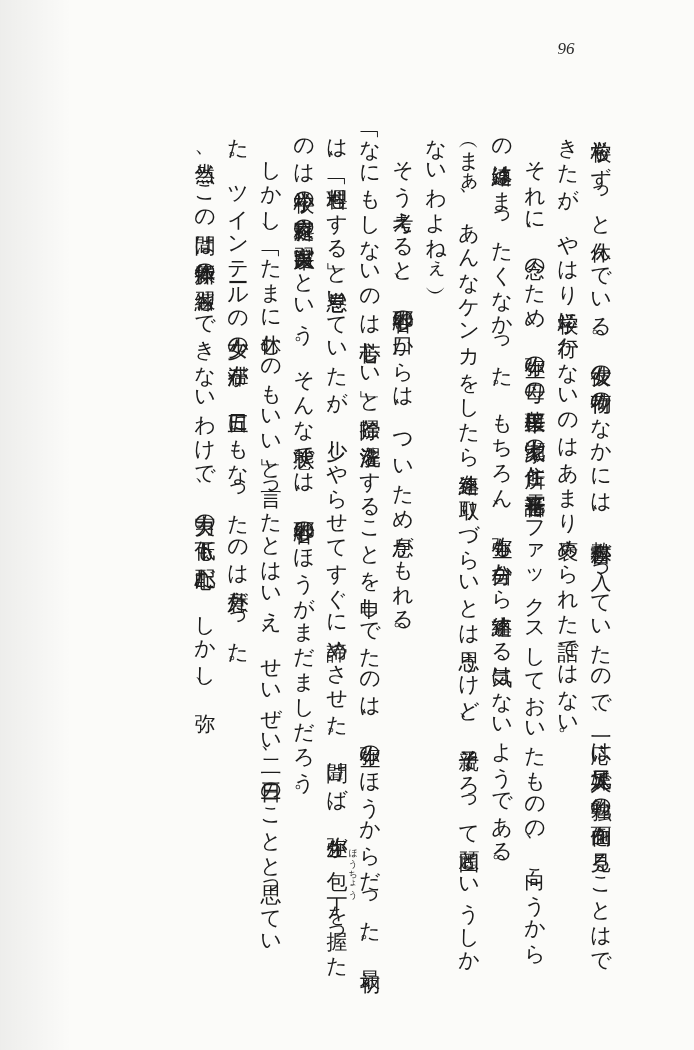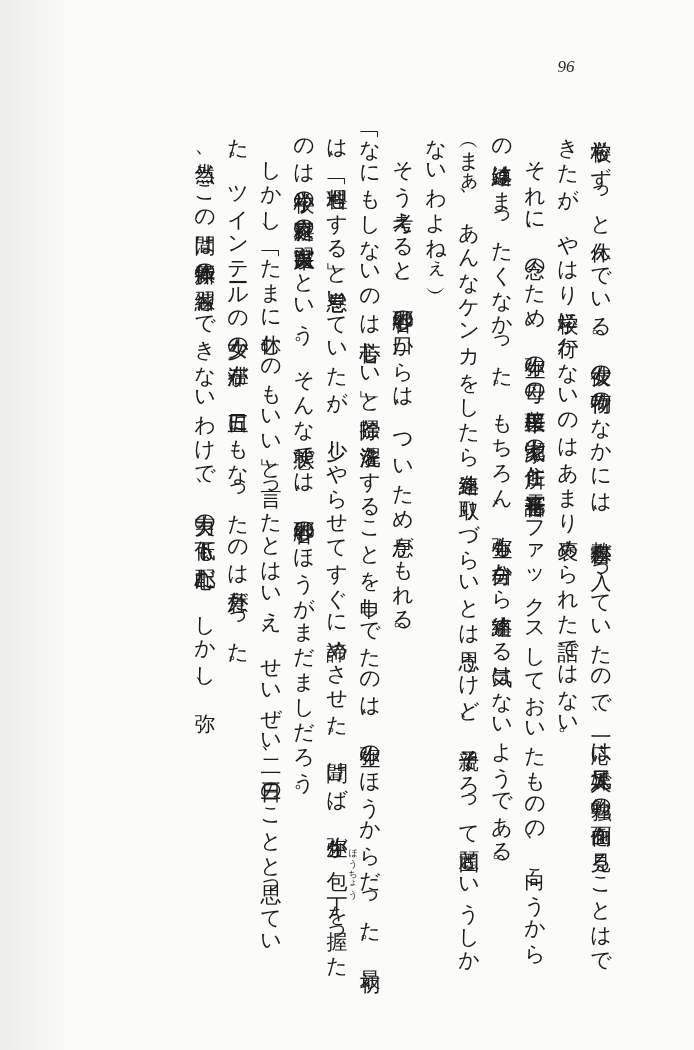--- a/index.html
+++ b/index.html
@@ -19,21 +19,21 @@
     position: absolute;
     left: 0;
     top: 0;
     width: 72px;
     height: 100%;
     background: linear-gradient(to right, rgba(0,0,0,0.055), rgba(0,0,0,0));
     pointer-events: none;
   }
   .page-number {
     position: absolute;
-    top: 57px;
+    top: 39px;
     left: 546px;
     width: 40px;
     text-align: center;
     font-size: 17px;
     font-style: italic;
     color: #2a2a2a;
   }
   .text-block {
     position: absolute;
     top: 124px;

